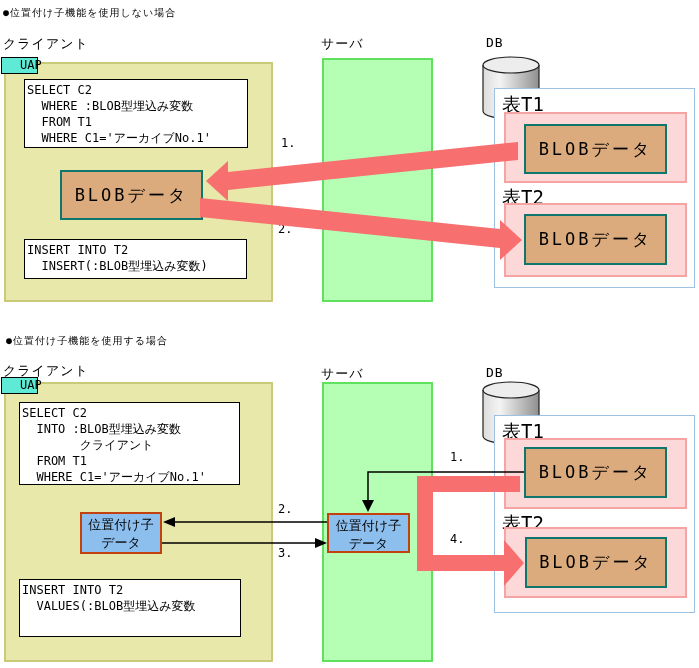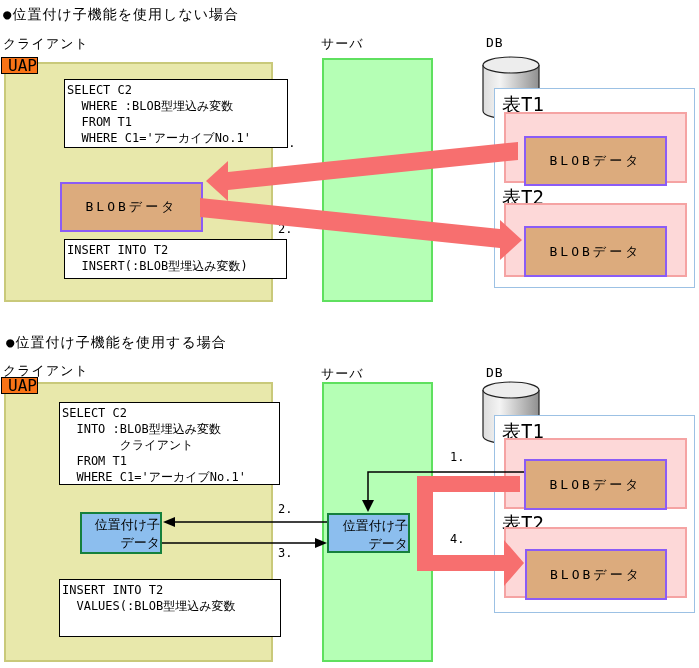--- a/index.html
+++ b/index.html
@@ -1,34 +1,34 @@
 <!DOCTYPE html>
 <html><head>
 <meta charset="utf-8">
 <style>
   html,body{margin:0;padding:0;background:#fff;}
   #stage{
     position:relative;width:699px;height:668px;background:#fff;overflow:hidden;
     font-family:"DejaVu Sans Mono","Liberation Mono",monospace;color:#000;
   }
   .abs{position:absolute;}
-  .heading{font-size:14px;letter-spacing:1px;white-space:pre;}
+  .heading{font-size:10px;letter-spacing:1px;white-space:pre;}
   .zone-label{font-size:13px;letter-spacing:1px;white-space:pre;}
   .client-box{background:#e8e8ab;border:2px solid #c9c97a;box-sizing:border-box;}
   .server-box{background:#b5ffb5;border:2px solid #5fe05f;box-sizing:border-box;}
-  .uap-tab{background:#f97316;border:1px solid #000;box-sizing:border-box;
-           font-size:16px;line-height:15px;padding-left:6px;}
+  .uap-tab{background:#5eead4;border:1px solid #000;box-sizing:border-box;
+           font-size:12px;line-height:15px;padding-left:18px;}
   .sql-box{background:#fff;border:1px solid #000;box-sizing:border-box;
-           font-size:12px;line-height:16px;padding:2px 0 0 2px;margin-left:40px;}
+           font-size:12px;line-height:16px;padding:2px 0 0 2px;}
   .code-line{white-space:pre;height:16px;}
-  .tan-box{background:#dcab7d;border:2px solid #8b5cf6;box-sizing:border-box;
+  .tan-box{background:#dcab7d;border:2px solid #0f766e;box-sizing:border-box;
            display:flex;align-items:center;justify-content:center;
-           font-size:13px;letter-spacing:3px;white-space:pre;margin-top:12px;}
-  .blue-box{background:#8cbeee;border:2px solid #15803d;box-sizing:border-box;
-            text-align:right;font-size:13px;line-height:18px;padding-top:2px;}
+           font-size:17px;letter-spacing:3px;white-space:pre;}
+  .blue-box{background:#8cbeee;border:2px solid #c2410c;box-sizing:border-box;
+            text-align:center;font-size:13px;line-height:18px;padding-top:2px;}
   .white-db-box{background:#fff;border:1px solid #9cc1e4;box-sizing:border-box;}
   .pink-box{background:#fdd8d8;border:2px solid #f5a3a3;box-sizing:border-box;}
   .tbl-name{font-size:19px;white-space:pre;}
   .step-label{font-size:12px;white-space:pre;}
   #arrow-overlay{position:absolute;left:0;top:0;pointer-events:none;z-index:20;}
   .cyl{position:absolute;z-index:1;}
 </style>
 </head>
 <body>
 

